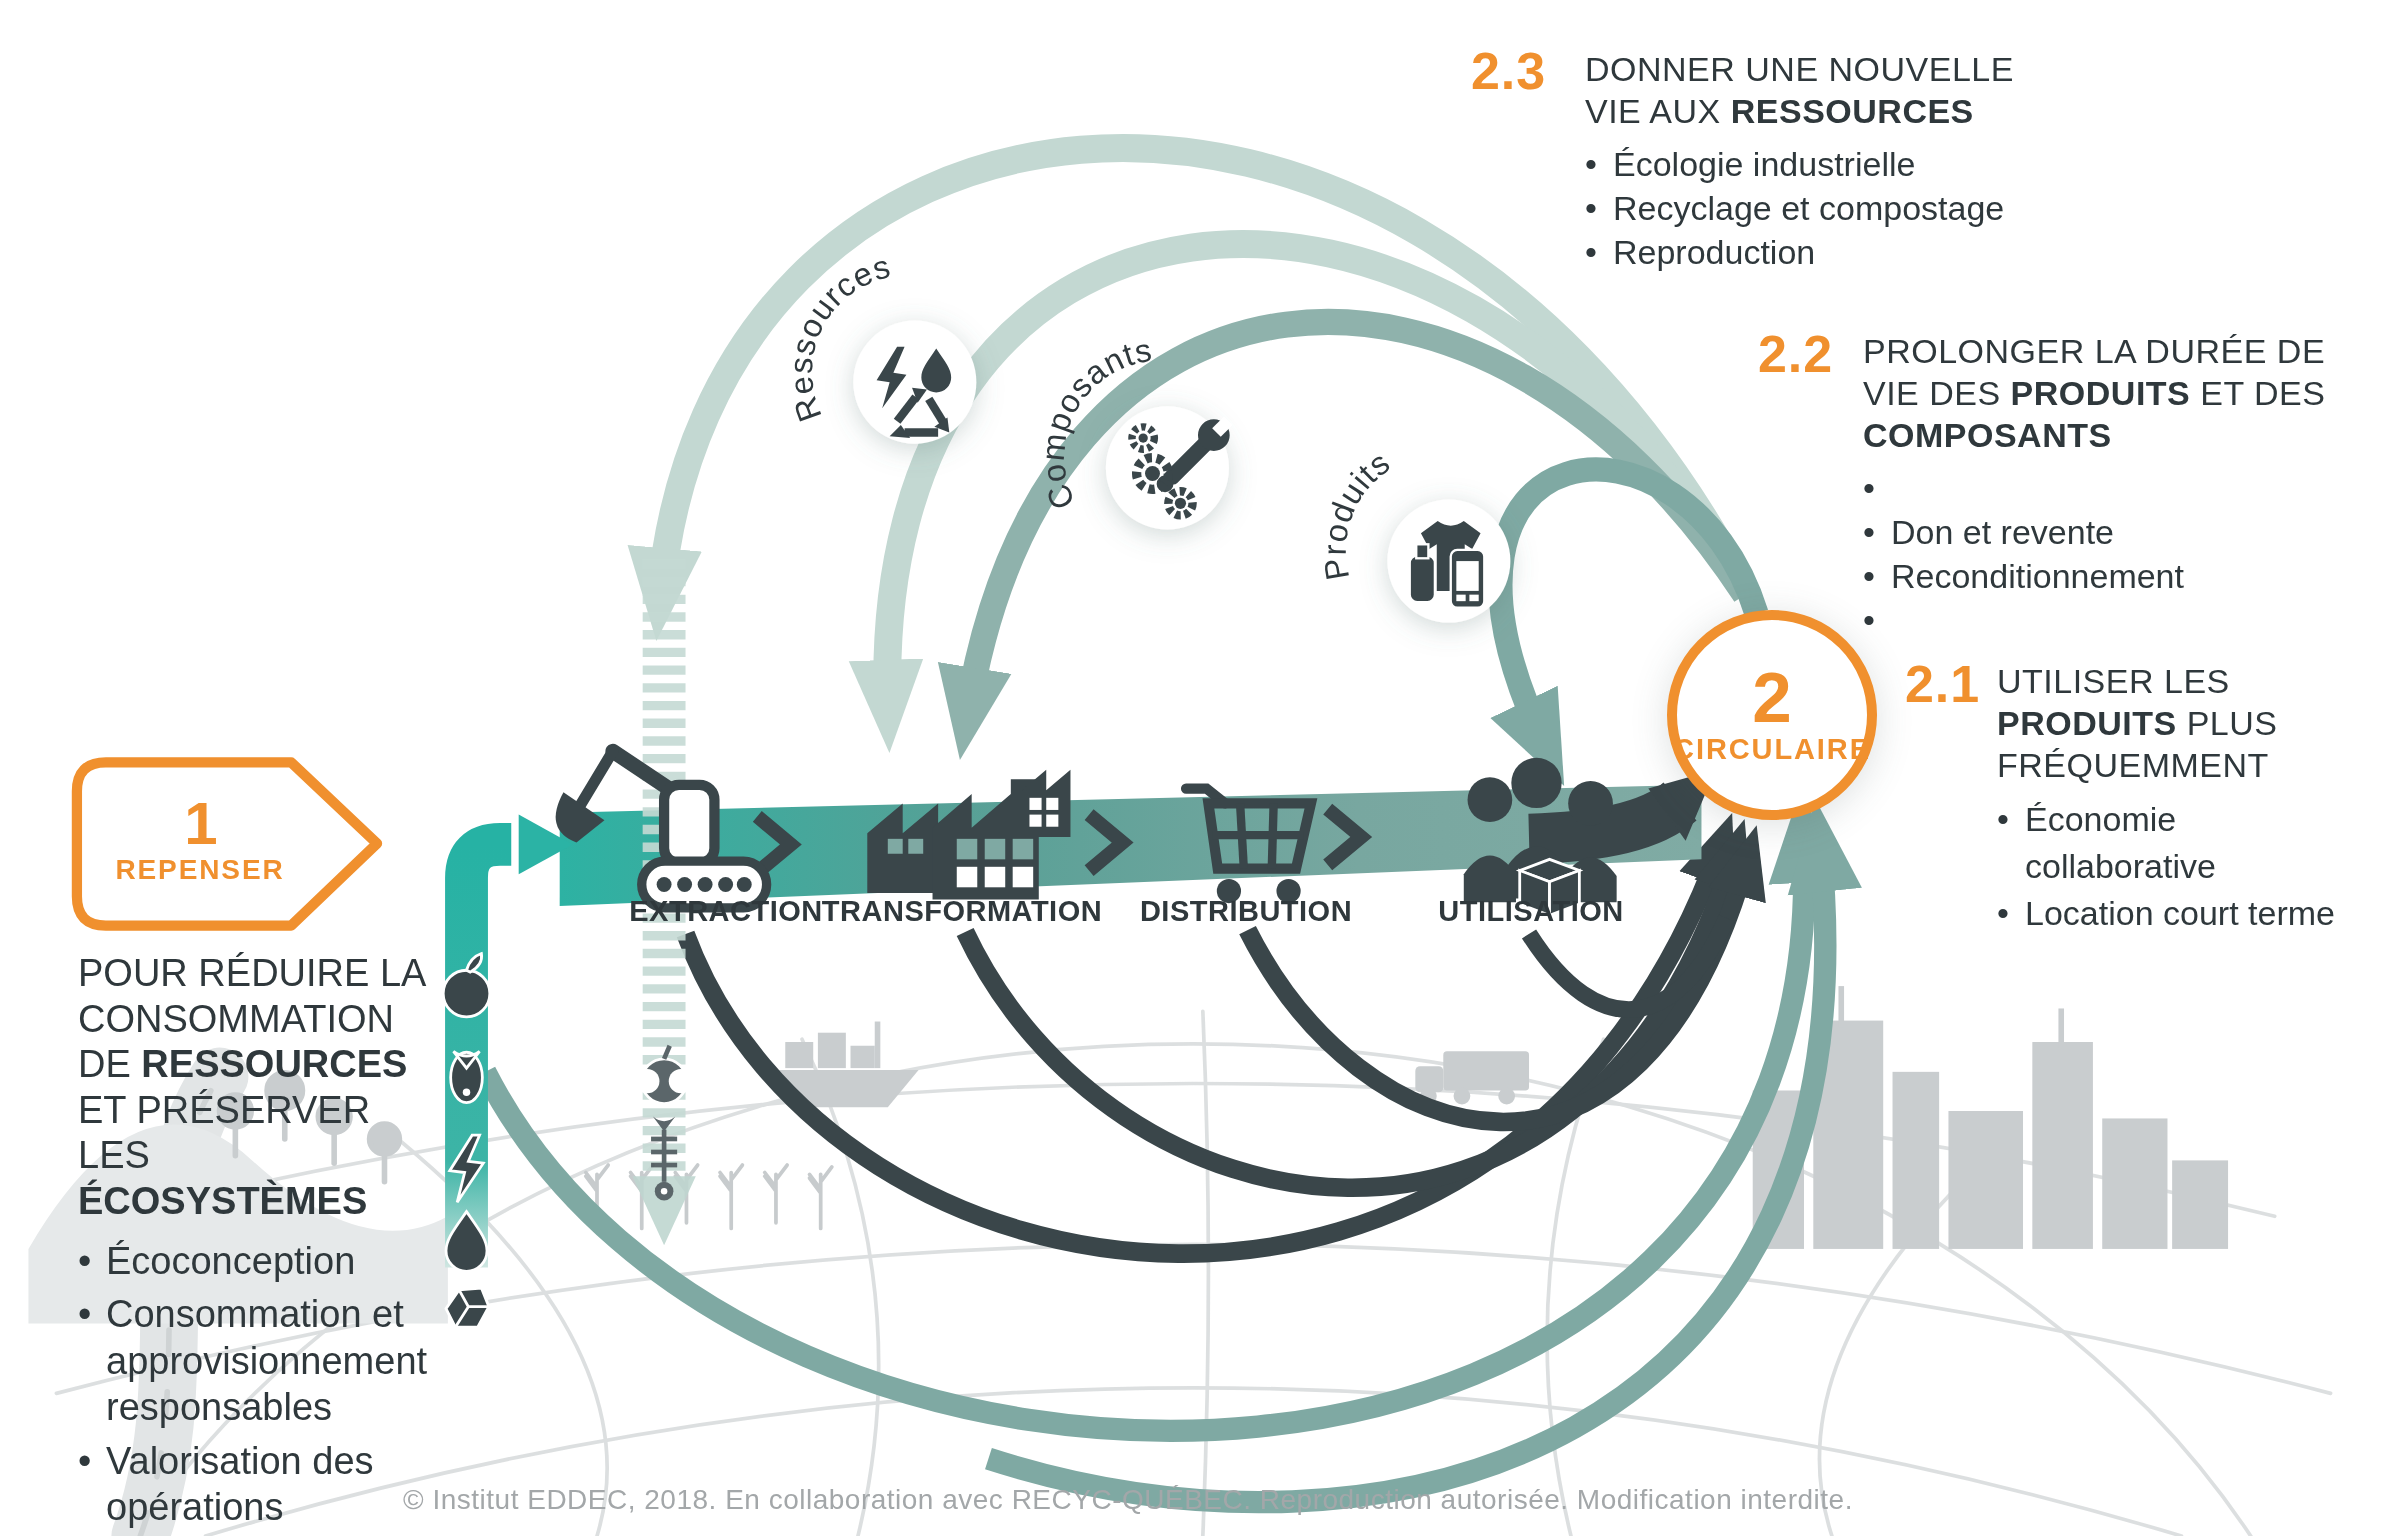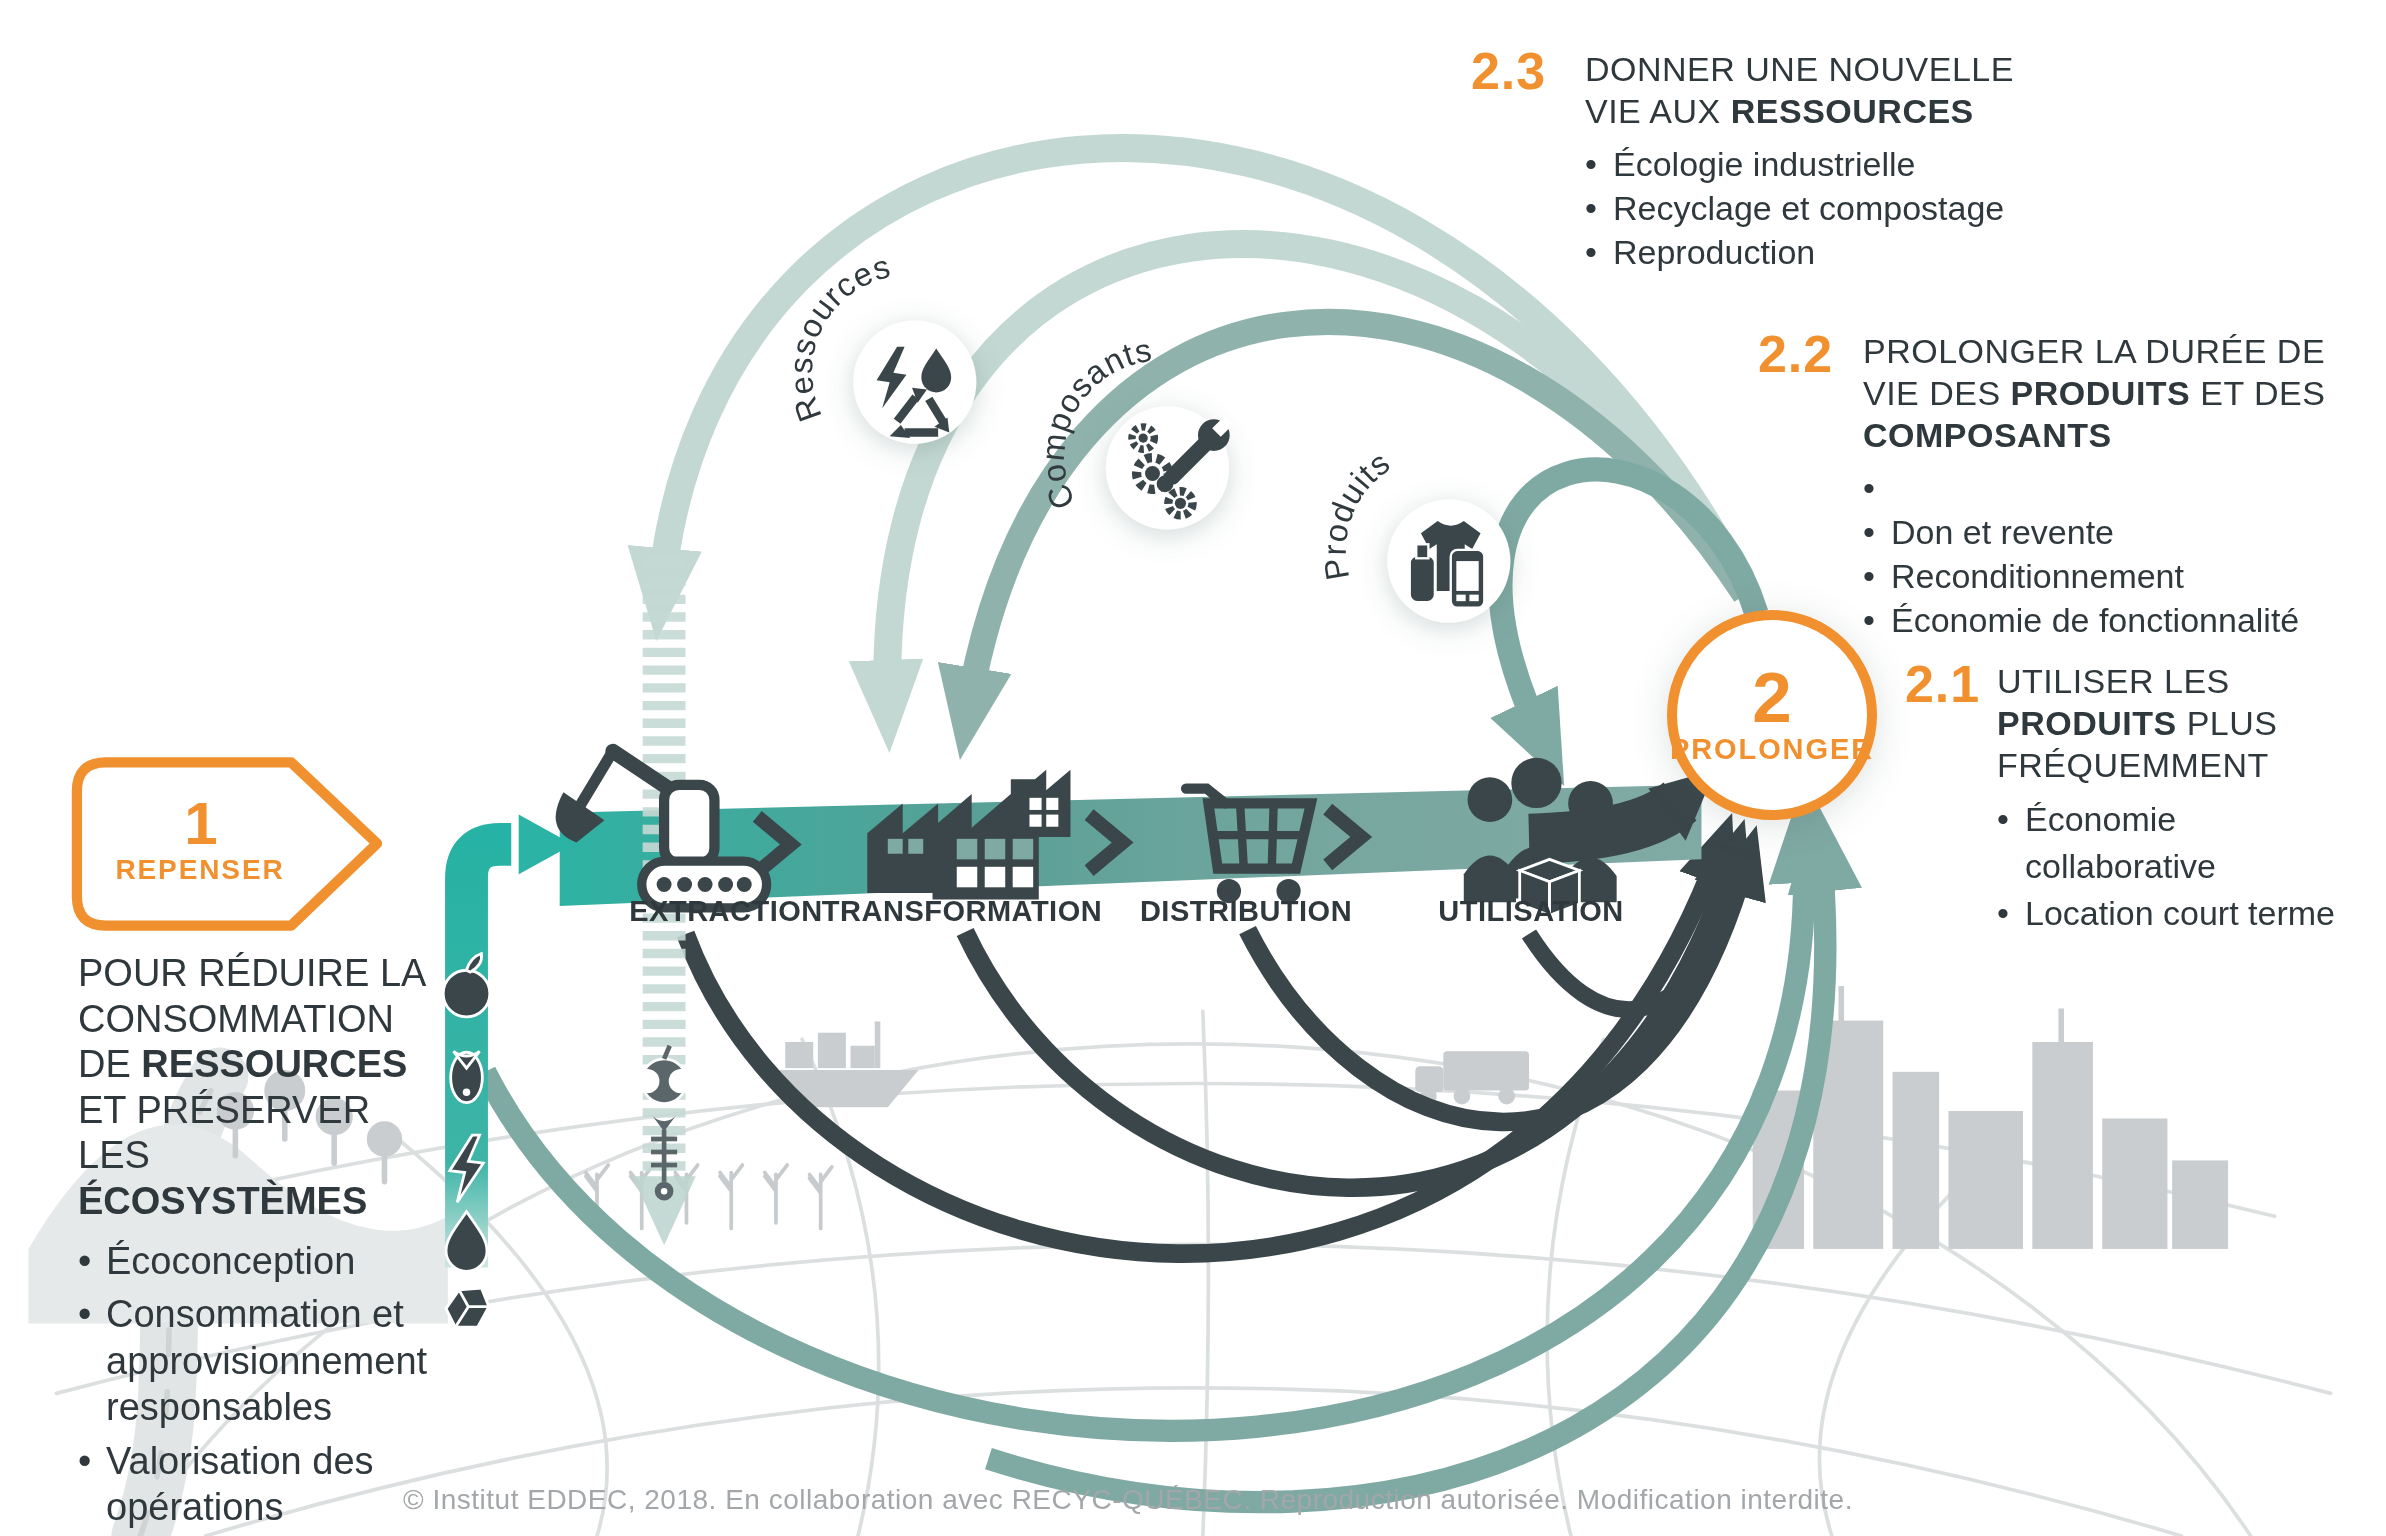--- a/index.html
+++ b/index.html
@@ -352,21 +352,20 @@
     <div class="bullet">
           <span class="dot">•</span>
           <span>Don et revente</span>
         </div>
     <div class="bullet">
           <span class="dot">•</span>
           <span>Reconditionnement</span>
         </div>
     <div class="bullet">
           <span class="dot">•</span>
-          <span>Économie de fonctionnalité</span>
         </div>
   </div>
 </div>
 
 <div class="abs num" style="left:1905px;top:654px;">2.1</div>
 <div class="abs sect s21" style="left:1997px;top:660px;width:343px;">
   <div class="head"><span>UTILISER LES </span><span class="b">PRODUITS</span><span> PLUS FRÉQUEMMENT</span></div>
   <div class="bullets">
     <div class="bullet">
           <span class="dot">•</span>
@@ -400,19 +399,19 @@
   </div>
 </div>
 
 <div class="station" style="left:678px;margin-left:48px;">EXTRACTION</div>
 <div class="station" style="left:962px;">TRANSFORMATION</div>
 <div class="station" style="left:1246px;">DISTRIBUTION</div>
 <div class="station" style="left:1531px;">UTILISATION</div>
 
 <div class="abs opt">
   <div class="n">2</div>
-  <div class="l">PROLONGER</div>
+  <div class="l">CIRCULAIRE</div>
 </div>
 
 <div class="abs footer">© Institut EDDEC, 2018. En collaboration avec RECYC-QUÉBEC. Reproduction autorisée. Modification interdite.</div>
 
 </div>
 
 
 </body></html>

